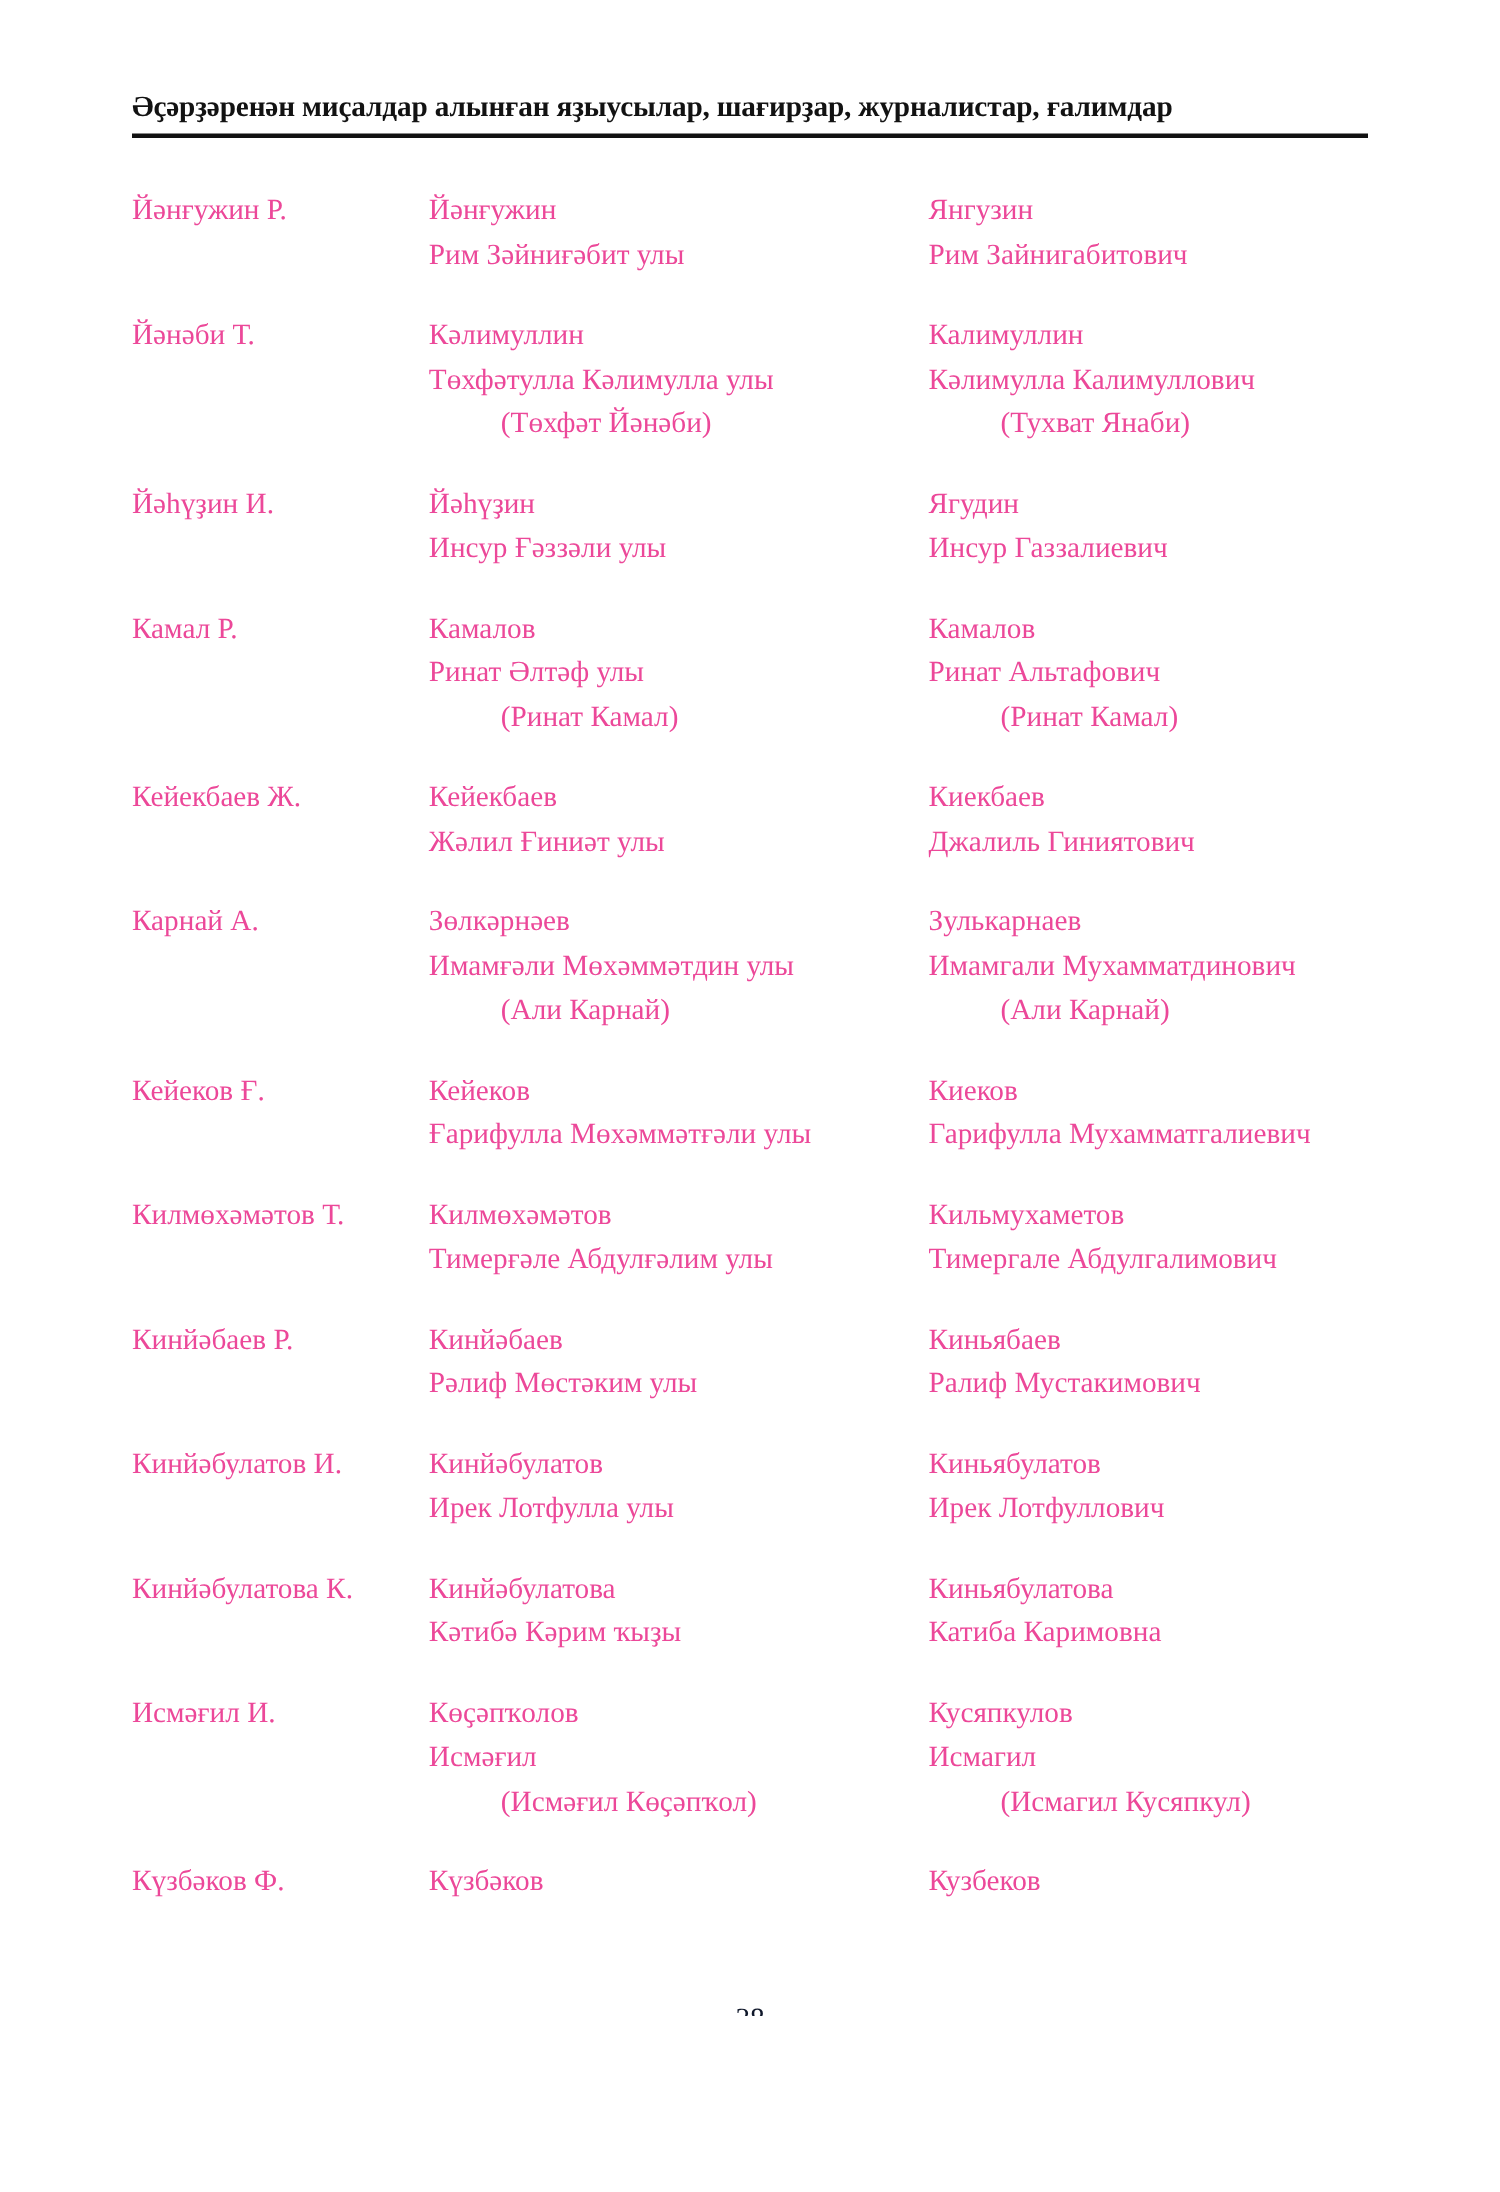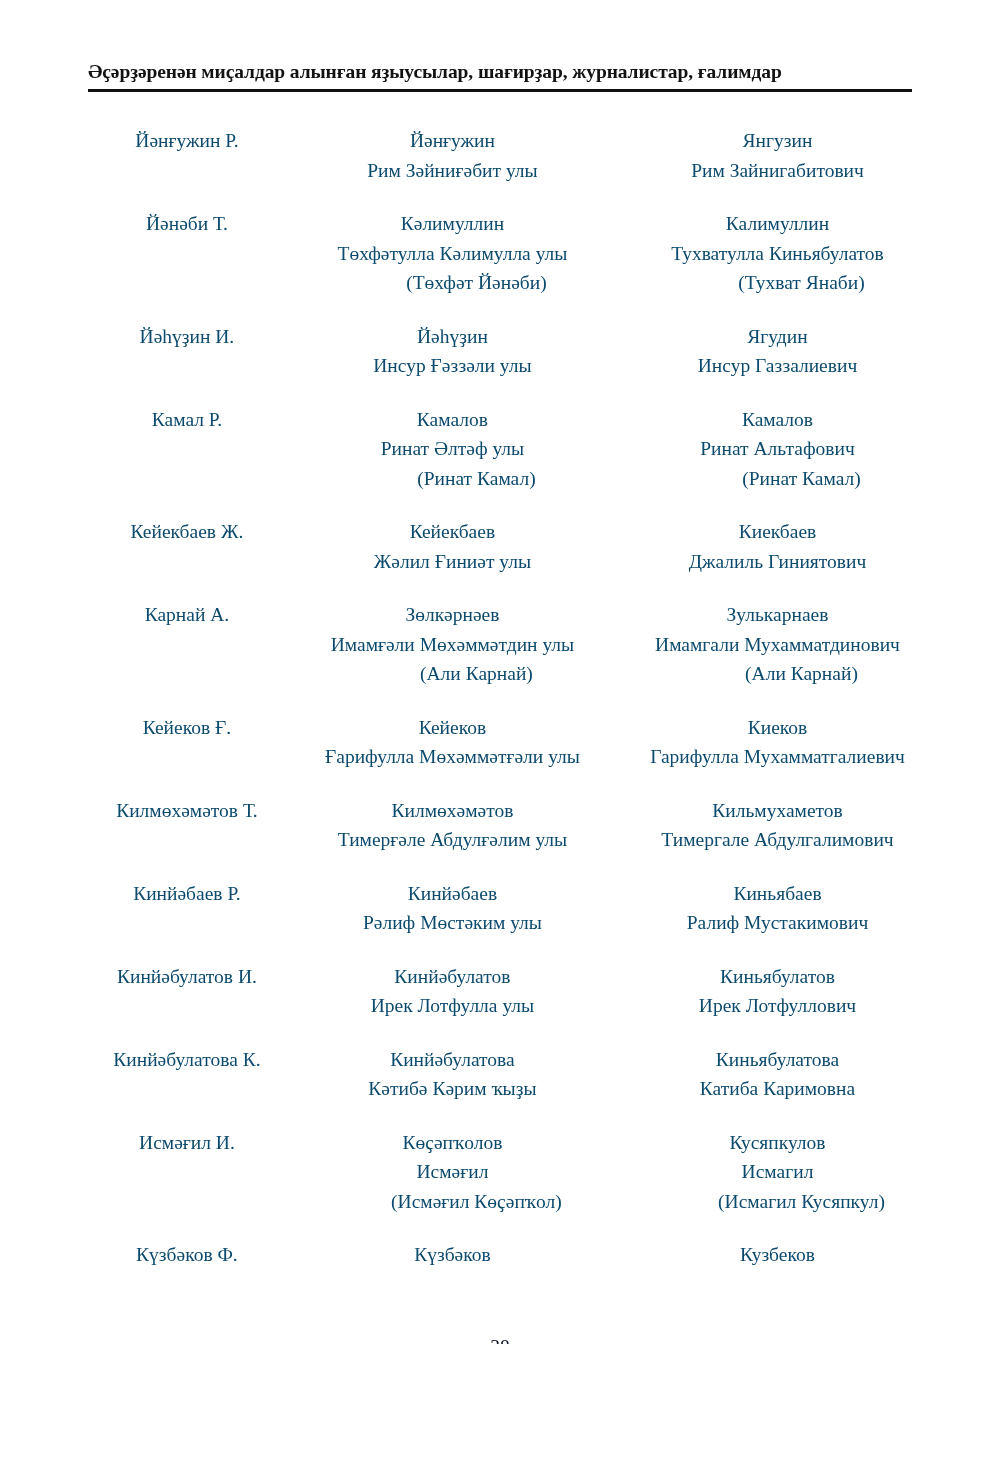--- a/index.html
+++ b/index.html
@@ -50,22 +50,21 @@
     width: 848px;
     border-collapse: collapse;
   }
   .index-table tr {
     vertical-align: top;
   }
   .index-table td {
     padding: 0 0 24px 0;
     font-size: 19.5px;
     line-height: 29.5px;
-    color: #0c4a6e;
-    text-align: center;
+    color: #ec4899;
   }
   .col-short  { width: 196px; padding-right: 8px; }
   .col-bashkir { width: 330px; padding-right: 8px; }
   .col-russian { width: 314px; }
 
   .name-line {
     white-space: nowrap;
   }
   .alias-line {
     white-space: nowrap;
@@ -112,21 +111,21 @@
           <td class="col-short">
             <div class="name-line">Йәнәби Т.</div>
           </td>
           <td class="col-bashkir">
             <div class="name-line">Кәлимуллин</div>
             <div class="name-line">Төхфәтулла Кәлимулла улы</div>
             <div class="alias-line">(Төхфәт Йәнәби)</div>
           </td>
           <td class="col-russian">
             <div class="name-line">Калимуллин</div>
-            <div class="name-line">Тухватулла Киньябулатов</div>
+            <div class="name-line">Кәлимулла Калимуллович</div>
             <div class="alias-line">(Тухват Янаби)</div>
           </td>
         </tr>
         <tr>
           <td class="col-short">
             <div class="name-line">Йәһүҙин И.</div>
           </td>
           <td class="col-bashkir">
             <div class="name-line">Йәһүҙин</div>
             <div class="name-line">Инсур Ғәззәли улы</div>

